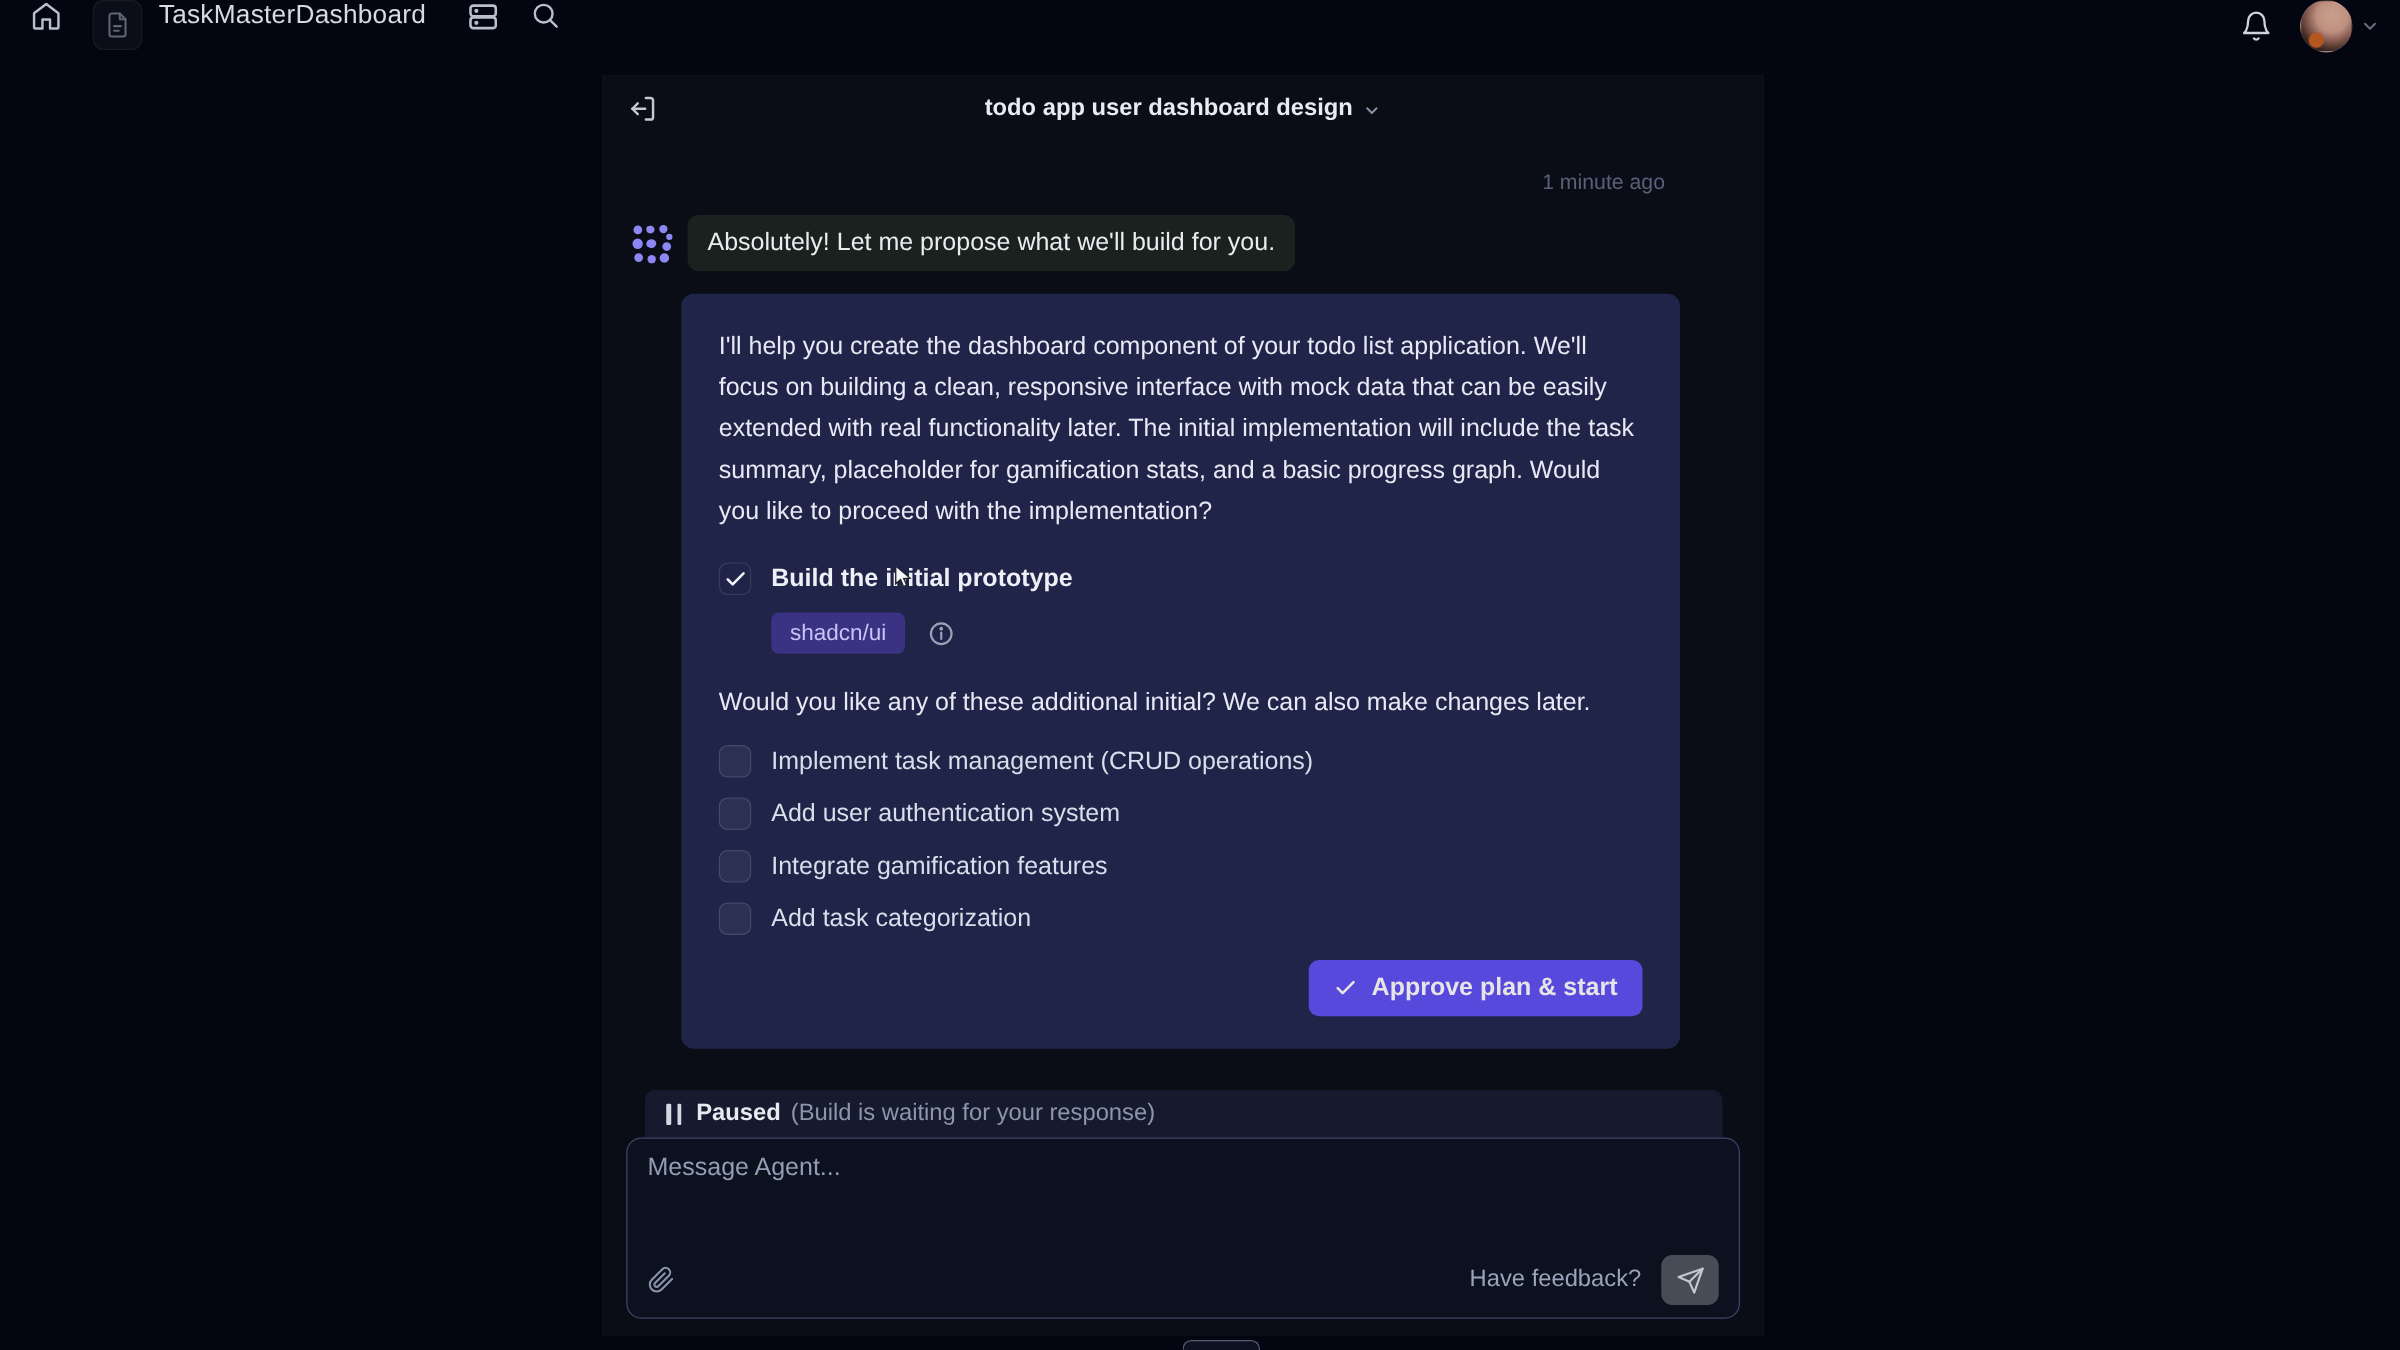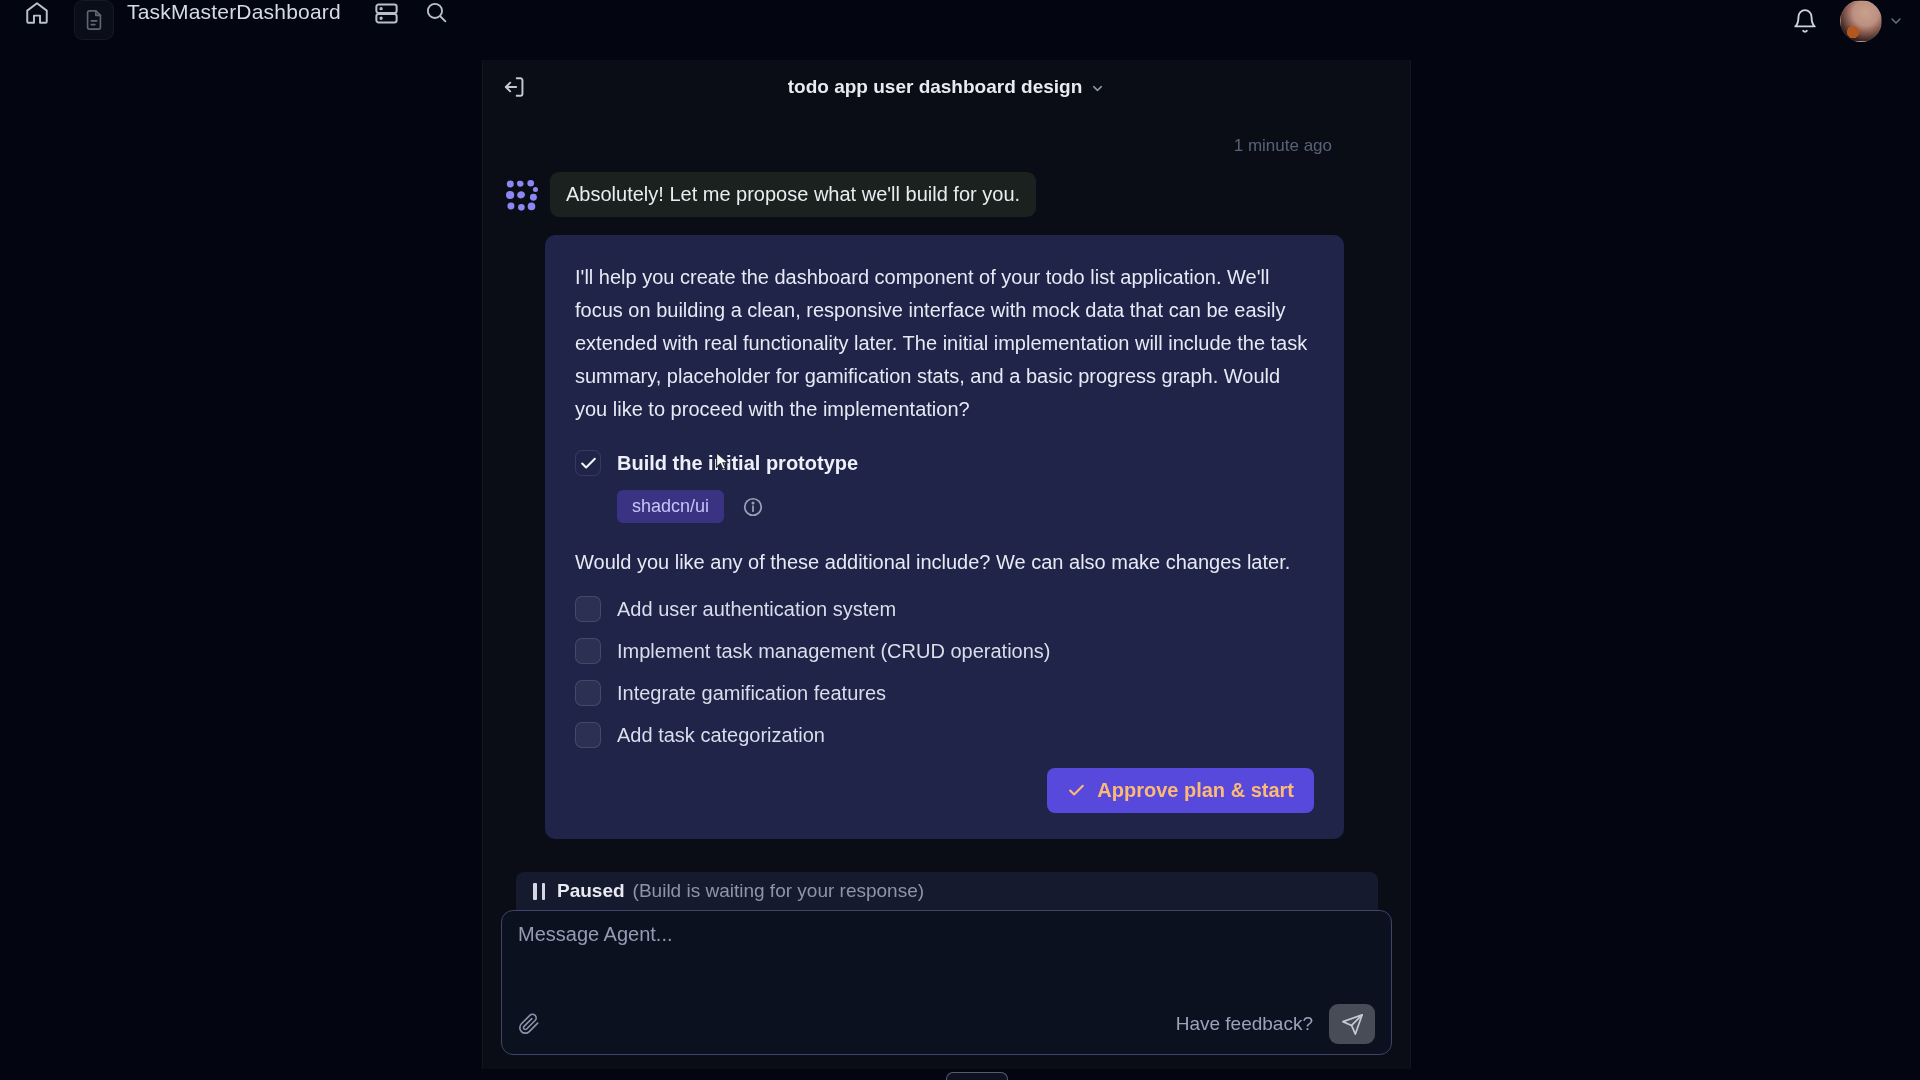--- a/index.html
+++ b/index.html
@@ -98,21 +98,21 @@
   }
   .info-btn { color:#9aa1b4; }
 
   .features-prompt { margin-top:28px; font-size:20px; font-weight:500; color:#e7eaf4; }
   .features-list { margin-top:22px; display:flex; flex-direction:column; gap:16px; }
   .feature-label { font-size:20px; font-weight:400; color:#d9deeb; }
 
   .approve-row { display:flex; justify-content:flex-end; margin-top:20px; }
   .approve-btn {
     display:flex; align-items:center; gap:11px;
-    background:#5849dd; color:#fdba74; border:none; border-radius:8px;
+    background:#5849dd; color:#e5e5e5; border:none; border-radius:8px;
     padding:11px 20px; font-size:20px; font-weight:700; cursor:pointer;
     font-family:"Liberation Sans", sans-serif;
   }
 
   
   .panel-footer { flex:0 0 auto; padding-bottom:14px; }
   .paused-bar {
     margin:0 32px 0 33px; height:38px; border-radius:8px 8px 0 0;
     background:#161a2e; display:flex; align-items:center; gap:12px; padding:0 17px;
   }
@@ -269,31 +269,31 @@
           <span>
             <svg width="22" height="22" viewBox="0 0 24 24" fill="none" stroke="currentColor" stroke-width="1.9" stroke-linecap="round">
                 <circle cx="12" cy="12" r="9"></circle>
                 <line x1="12" y1="11" x2="12" y2="16.5"></line>
                 <circle cx="12" cy="7.6" r="0.7" fill="currentColor"></circle>
               </svg>
           </span>
         </button>
       </div>
 
-      <p class="features-prompt">Would you like any of these additional include? We can also make changes later.</p>
+      <p class="features-prompt">Would you like any of these additional initial? We can also make changes later.</p>
 
       <div class="features-list">
   <div class="task-row feature" style="margin-top:0;">
     <span class="checkbox"></span>
-    <span class="feature-label">Add user authentication system</span>
+    <span class="feature-label">Implement task management (CRUD operations)</span>
   </div>
 
   <div class="task-row feature" style="margin-top:0;">
     <span class="checkbox"></span>
-    <span class="feature-label">Implement task management (CRUD operations)</span>
+    <span class="feature-label">Add user authentication system</span>
   </div>
 
   <div class="task-row feature" style="margin-top:0;">
     <span class="checkbox"></span>
     <span class="feature-label">Integrate gamification features</span>
   </div>
 
   <div class="task-row feature" style="margin-top:0;">
     <span class="checkbox"></span>
     <span class="feature-label">Add task categorization</span>

